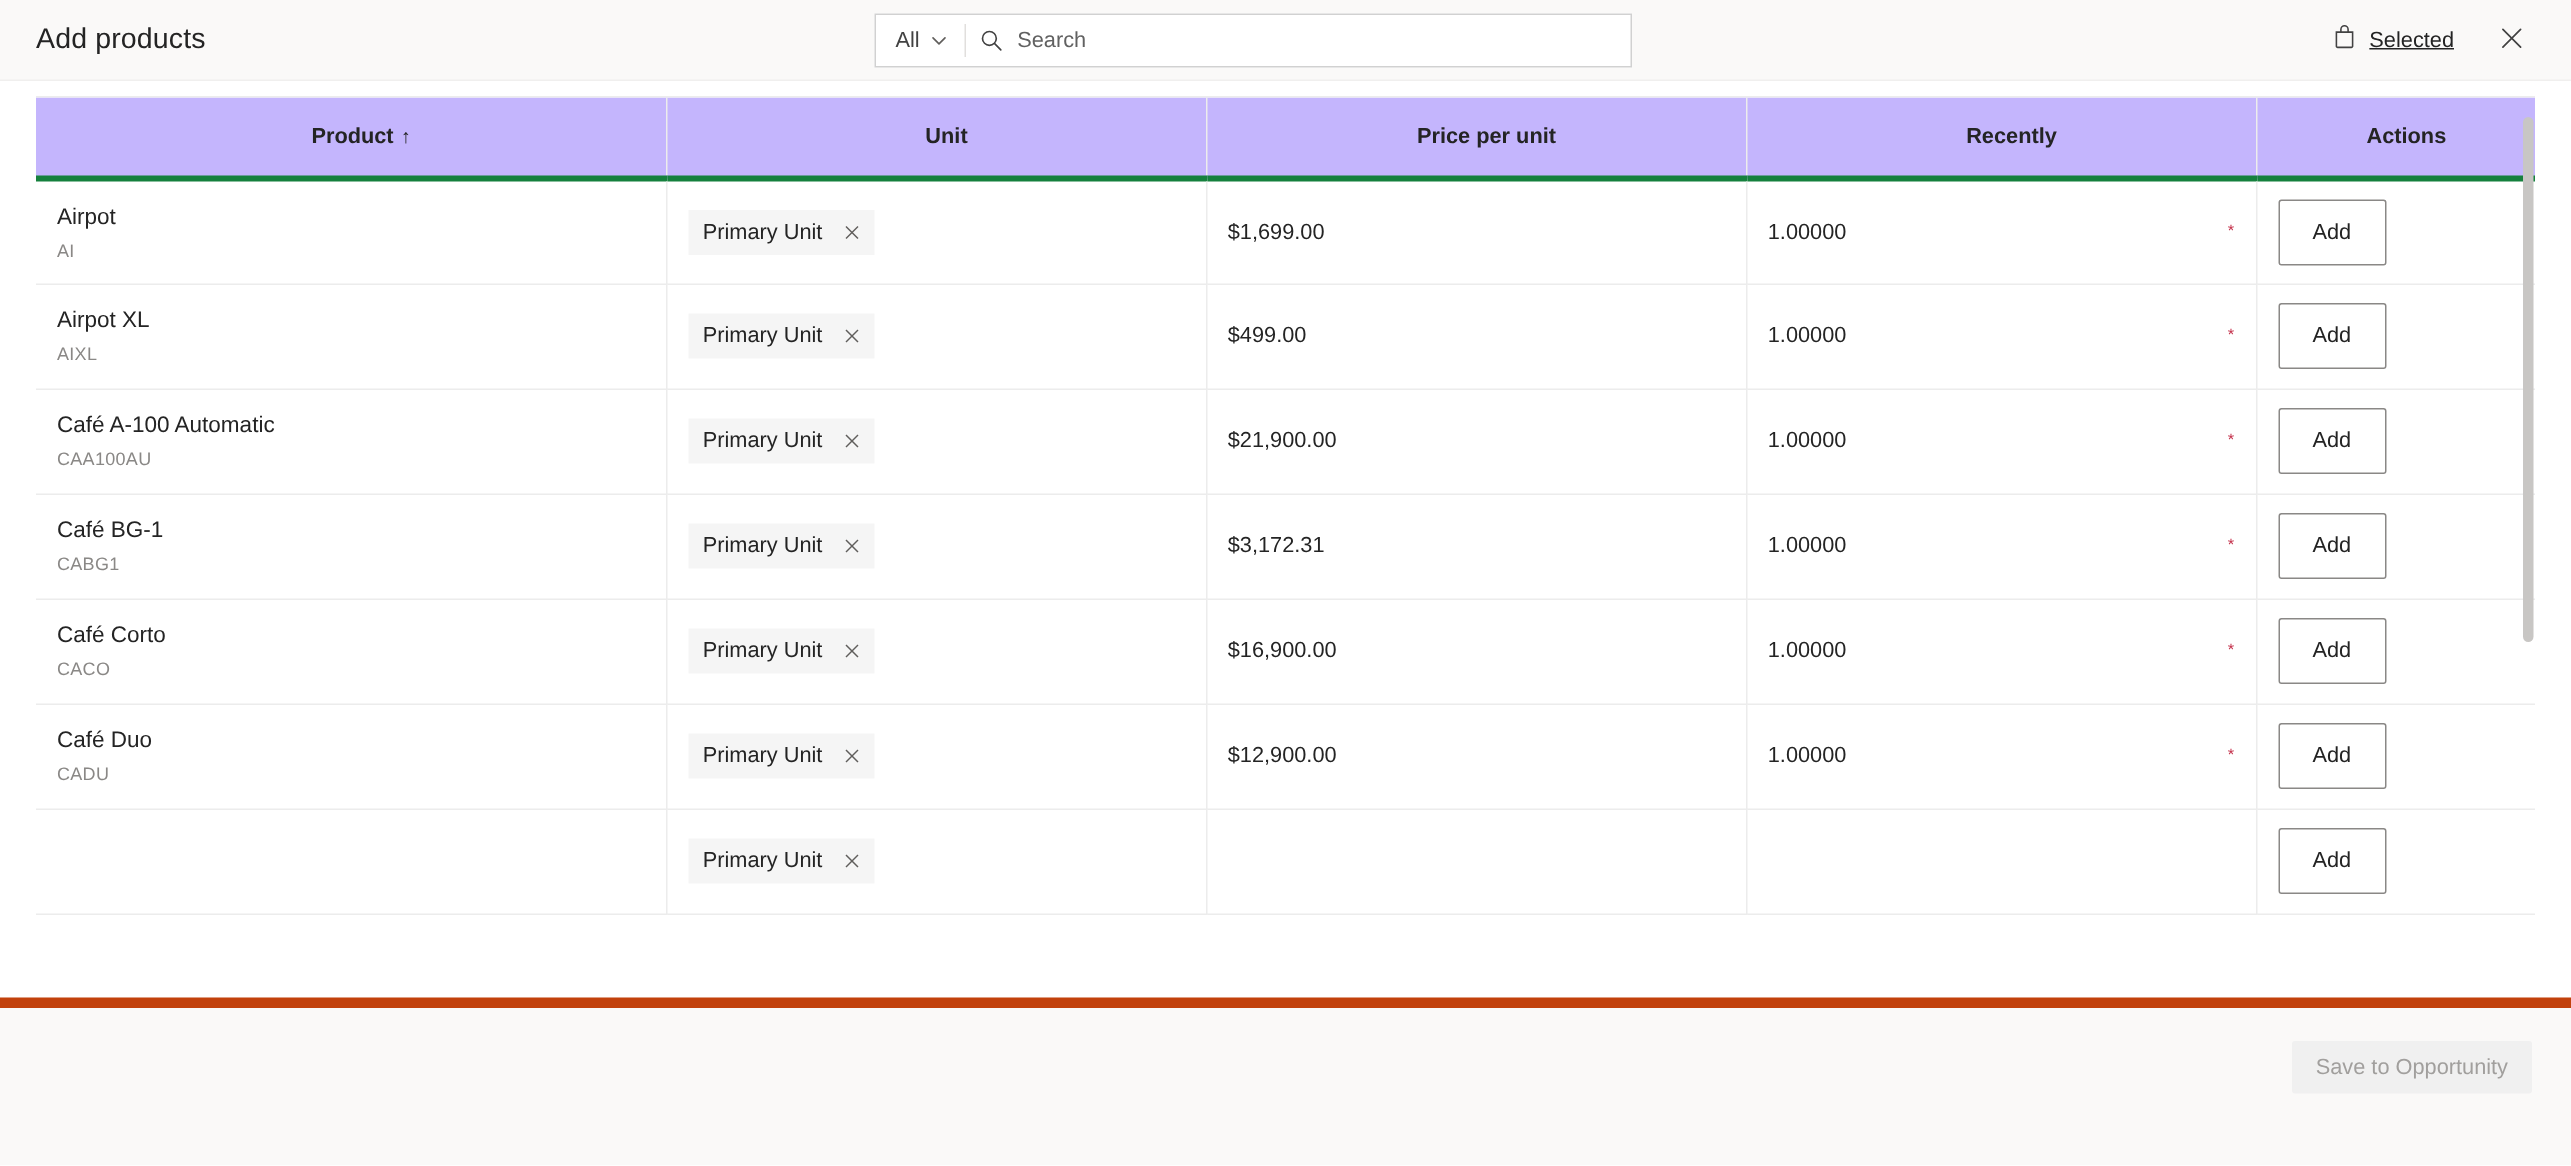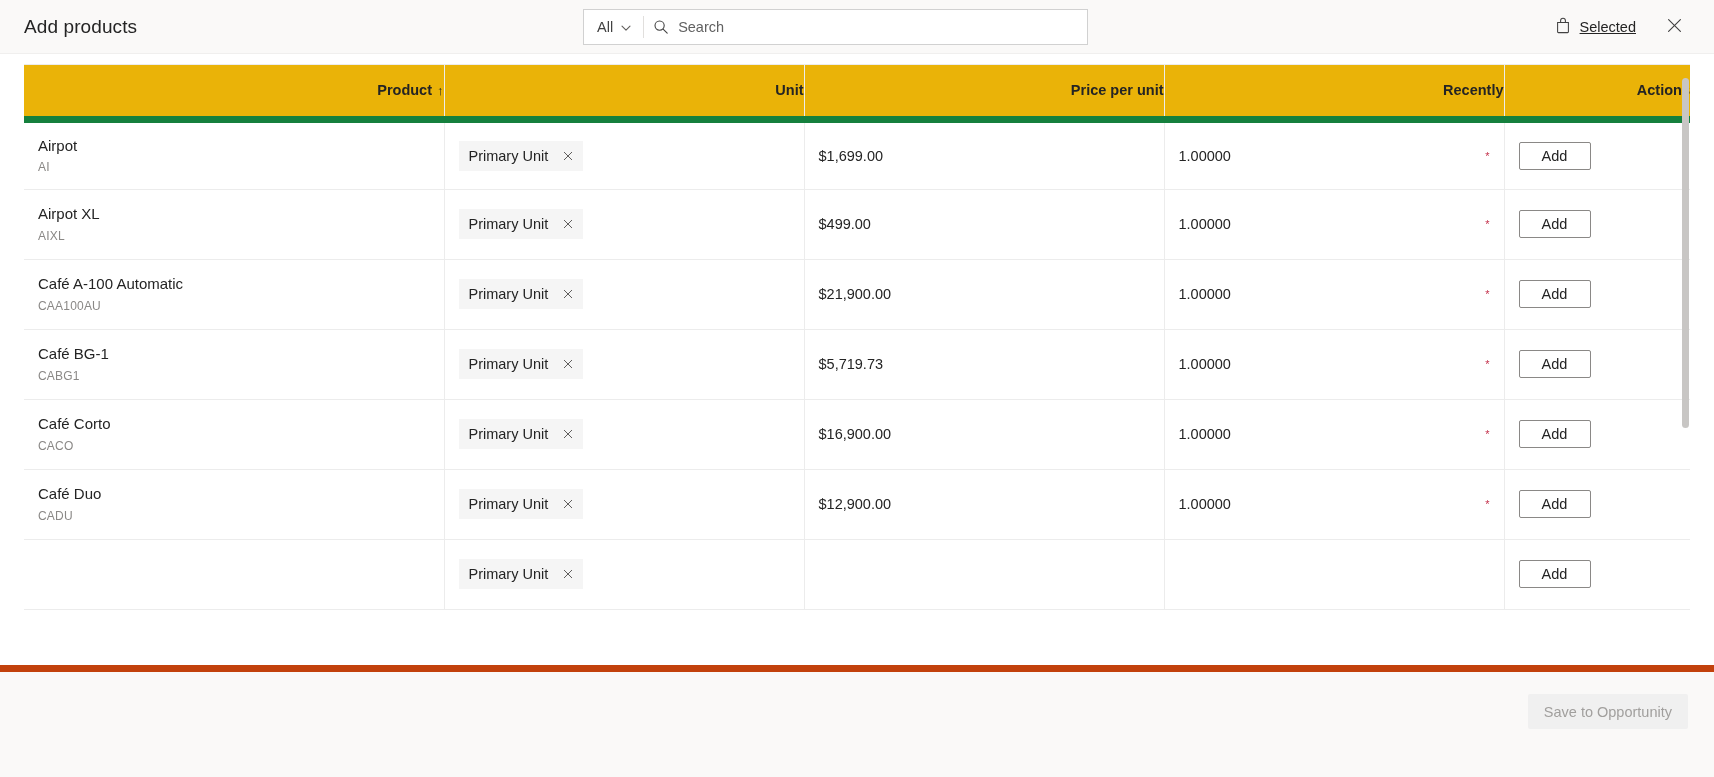--- a/index.html
+++ b/index.html
@@ -155,29 +155,29 @@
     font-size: 14.5px;
   }
   table.grid col.c-product { width: 420px; }
   table.grid col.c-unit    { width: 360px; }
   table.grid col.c-price   { width: 360px; }
   table.grid col.c-qty     { width: 340px; }
   table.grid col.c-actions { width: 186px; }
 
   thead th {
     height: 54px;
-    text-align: right;
+    text-align: center;
     font-weight: 600;
     color: #242424;
     padding: 0 0 0 14px;
-    border-bottom: 7px solid #15803d;
+    border-bottom: 4px solid #15803d;
     border-right: 1px solid #ececec;
     vertical-align: middle;
     font-size: 14.5px;
-    background: #eab308;
+    background: #c4b5fd;
   }
   thead th:last-child { border-right: none; }
   .sort-arrow {
     font-size: 13px;
     font-weight: 400;
     margin-left: 5px;
     color: #242424;
   }
 
   tbody td {
@@ -212,21 +212,21 @@
     right: 14px;
     top: 50%;
     transform: translateY(-50%);
     color: #c4314b;
     font-size: 11px;
     line-height: 1;
   }
 
   .add-btn {
     min-width: 72px;
-    height: 28px;
+    height: 44px;
     padding: 0 14px;
     background: #ffffff;
     border: 1px solid #8a8886;
     border-radius: 2px;
     font-size: 14.5px;
     color: #242424;
     cursor: pointer;
     font-family: "Liberation Sans", sans-serif;
   }
 
@@ -430,21 +430,21 @@
             <span class="chip">
               <span>Primary Unit</span>
               <span class="chip-x">
                 <svg width="12" height="12" viewBox="0 0 12 12">
                     <line x1="2" y1="2" x2="10" y2="10" stroke="#605e5c" stroke-width="1"></line>
                     <line x1="10" y1="2" x2="2" y2="10" stroke="#605e5c" stroke-width="1"></line>
                   </svg>
               </span>
             </span>
           </td>
-          <td>$5,719.73</td>
+          <td>$3,172.31</td>
           <td class="qty-cell">
             <span>1.00000</span>
             <span class="req-star">*</span>
           </td>
           <td>
             <button class="add-btn">Add</button>
           </td>
         </tr>
 
         <tr>

